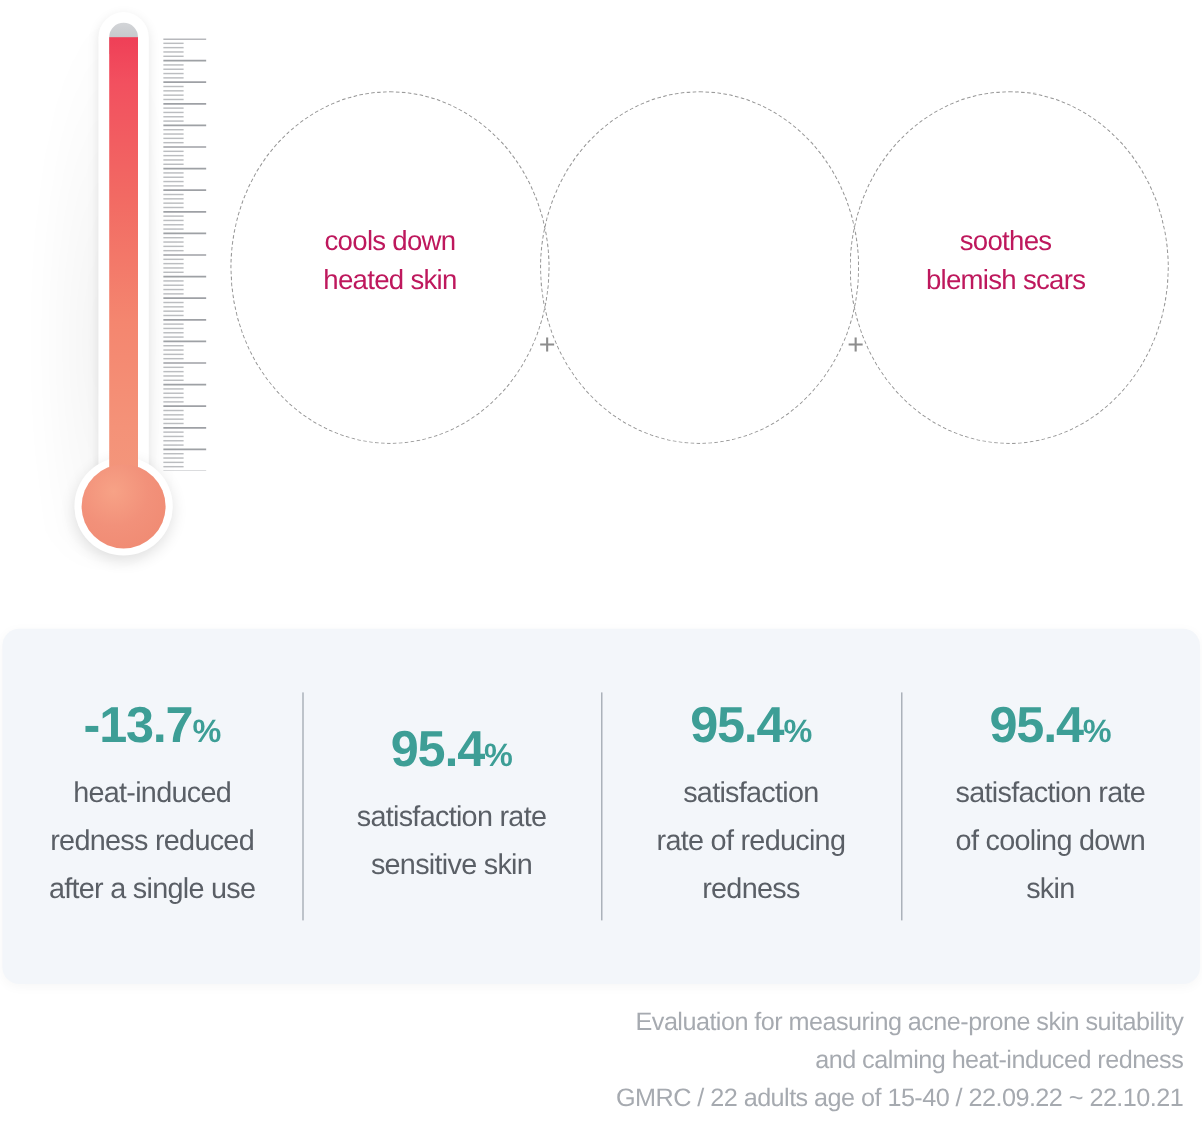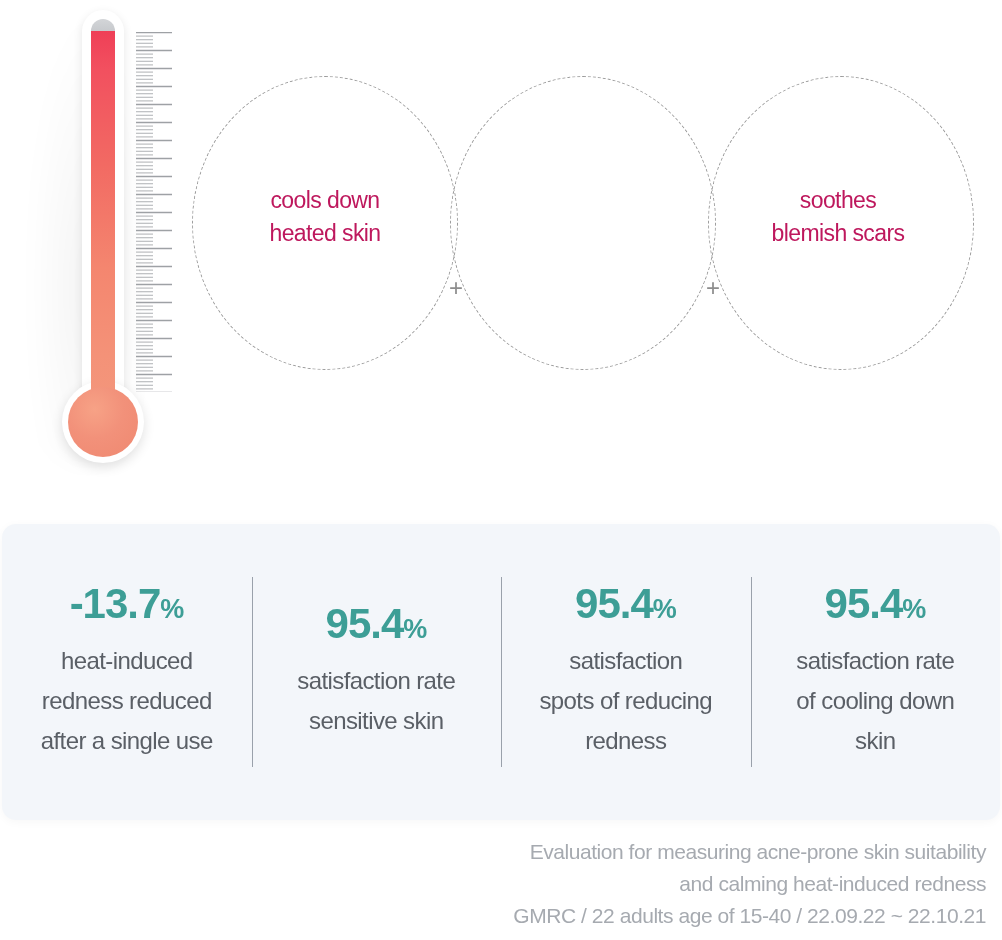--- a/index.html
+++ b/index.html
@@ -362,21 +362,21 @@
     <div class="stat-desc">
       <div>satisfaction rate</div>
       <div>sensitive skin</div>
     </div>
   </div>
 
   <div class="stat-col">
     <div class="stat-value"><span>95.4</span><span class="pct">%</span></div>
     <div class="stat-desc">
       <div>satisfaction</div>
-      <div>spots of reducing</div>
+      <div>rate of reducing</div>
       <div>redness</div>
     </div>
   </div>
 
   <div class="stat-col">
     <div class="stat-value"><span>95.4</span><span class="pct">%</span></div>
     <div class="stat-desc">
       <div>satisfaction rate</div>
       <div>of cooling down</div>
       <div>skin</div>

